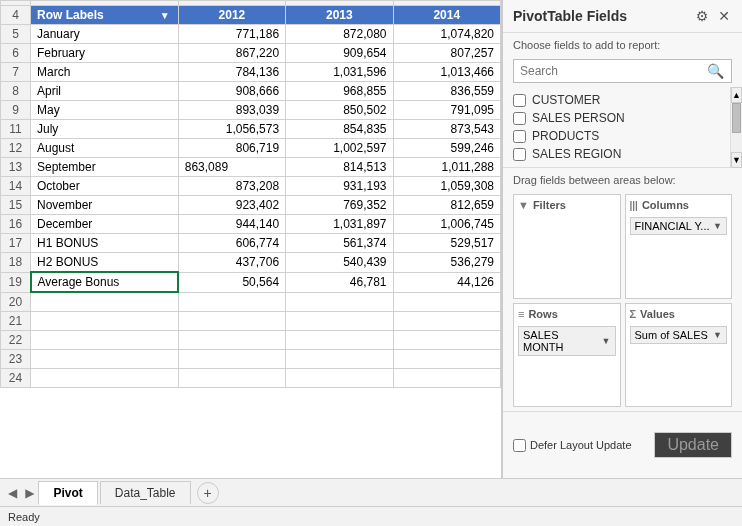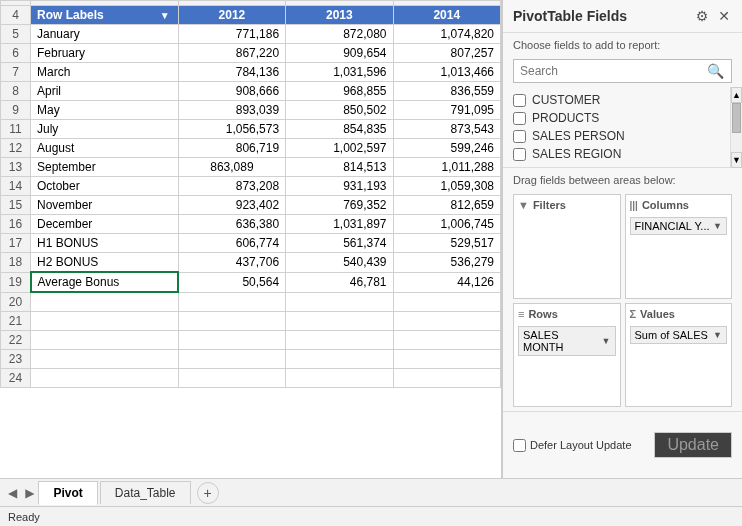--- a/index.html
+++ b/index.html
@@ -448,42 +448,42 @@
           <tr>
             <td class="row-num">12</td>
             <td style="min-width: 110px;">August</td>
             <td style="text-align: right;">806,719</td>
             <td style="text-align: right;">1,002,597</td>
             <td style="text-align: right;">599,246</td>
           </tr>
           <tr>
             <td class="row-num">13</td>
             <td style="min-width: 110px;">September</td>
-            <td style="text-align: center; margin-top: 44px;">863,089</td>
+            <td style="text-align: left; margin-top: 44px;">863,089</td>
             <td style="text-align: right;">814,513</td>
             <td style="text-align: right;">1,011,288</td>
           </tr>
           <tr>
             <td class="row-num">14</td>
             <td style="min-width: 110px;">October</td>
             <td style="text-align: right;">873,208</td>
             <td style="text-align: right;">931,193</td>
             <td style="text-align: right;">1,059,308</td>
           </tr>
           <tr>
             <td class="row-num">15</td>
             <td style="min-width: 110px;">November</td>
             <td style="text-align: right;">923,402</td>
             <td style="text-align: right;">769,352</td>
             <td style="text-align: right;">812,659</td>
           </tr>
           <tr>
             <td class="row-num">16</td>
             <td style="min-width: 110px;">December</td>
-            <td style="text-align: right;">636,380</td>
+            <td style="text-align: right;">944,140</td>
             <td style="text-align: right;">1,031,897</td>
             <td style="text-align: right;">1,006,745</td>
           </tr>
           <tr>
             <td class="row-num">17</td>
             <td style="min-width: 110px;">H1 BONUS</td>
             <td style="text-align: right;">606,774</td>
             <td style="text-align: right;">561,374</td>
             <td style="text-align: right;">529,517</td>
           </tr>
@@ -559,25 +559,25 @@
 
     <div class="fields-scroll-area">
       <div class="fields-inner">
         <div class="pivot-fields-list" id="pivot-fields-list">
         <div class="pivot-field-item">
               <input type="checkbox" style="">
               <span>CUSTOMER</span>
             </div>
             <div class="pivot-field-item">
               <input type="checkbox" style="">
-              <span>PRODUCTS</span>
+              <span>SALES PERSON</span>
             </div>
             <div class="pivot-field-item">
               <input type="checkbox" style="">
-              <span>SALES PERSON</span>
+              <span>PRODUCTS</span>
             </div>
             <div class="pivot-field-item">
               <input type="checkbox" style="">
               <span>SALES REGION</span>
             </div>
           </div>
       </div>
       <div class="vertical-scrollbar">
         <div class="scrollbar-arrow">▲</div>
         <div class="scrollbar-track">

